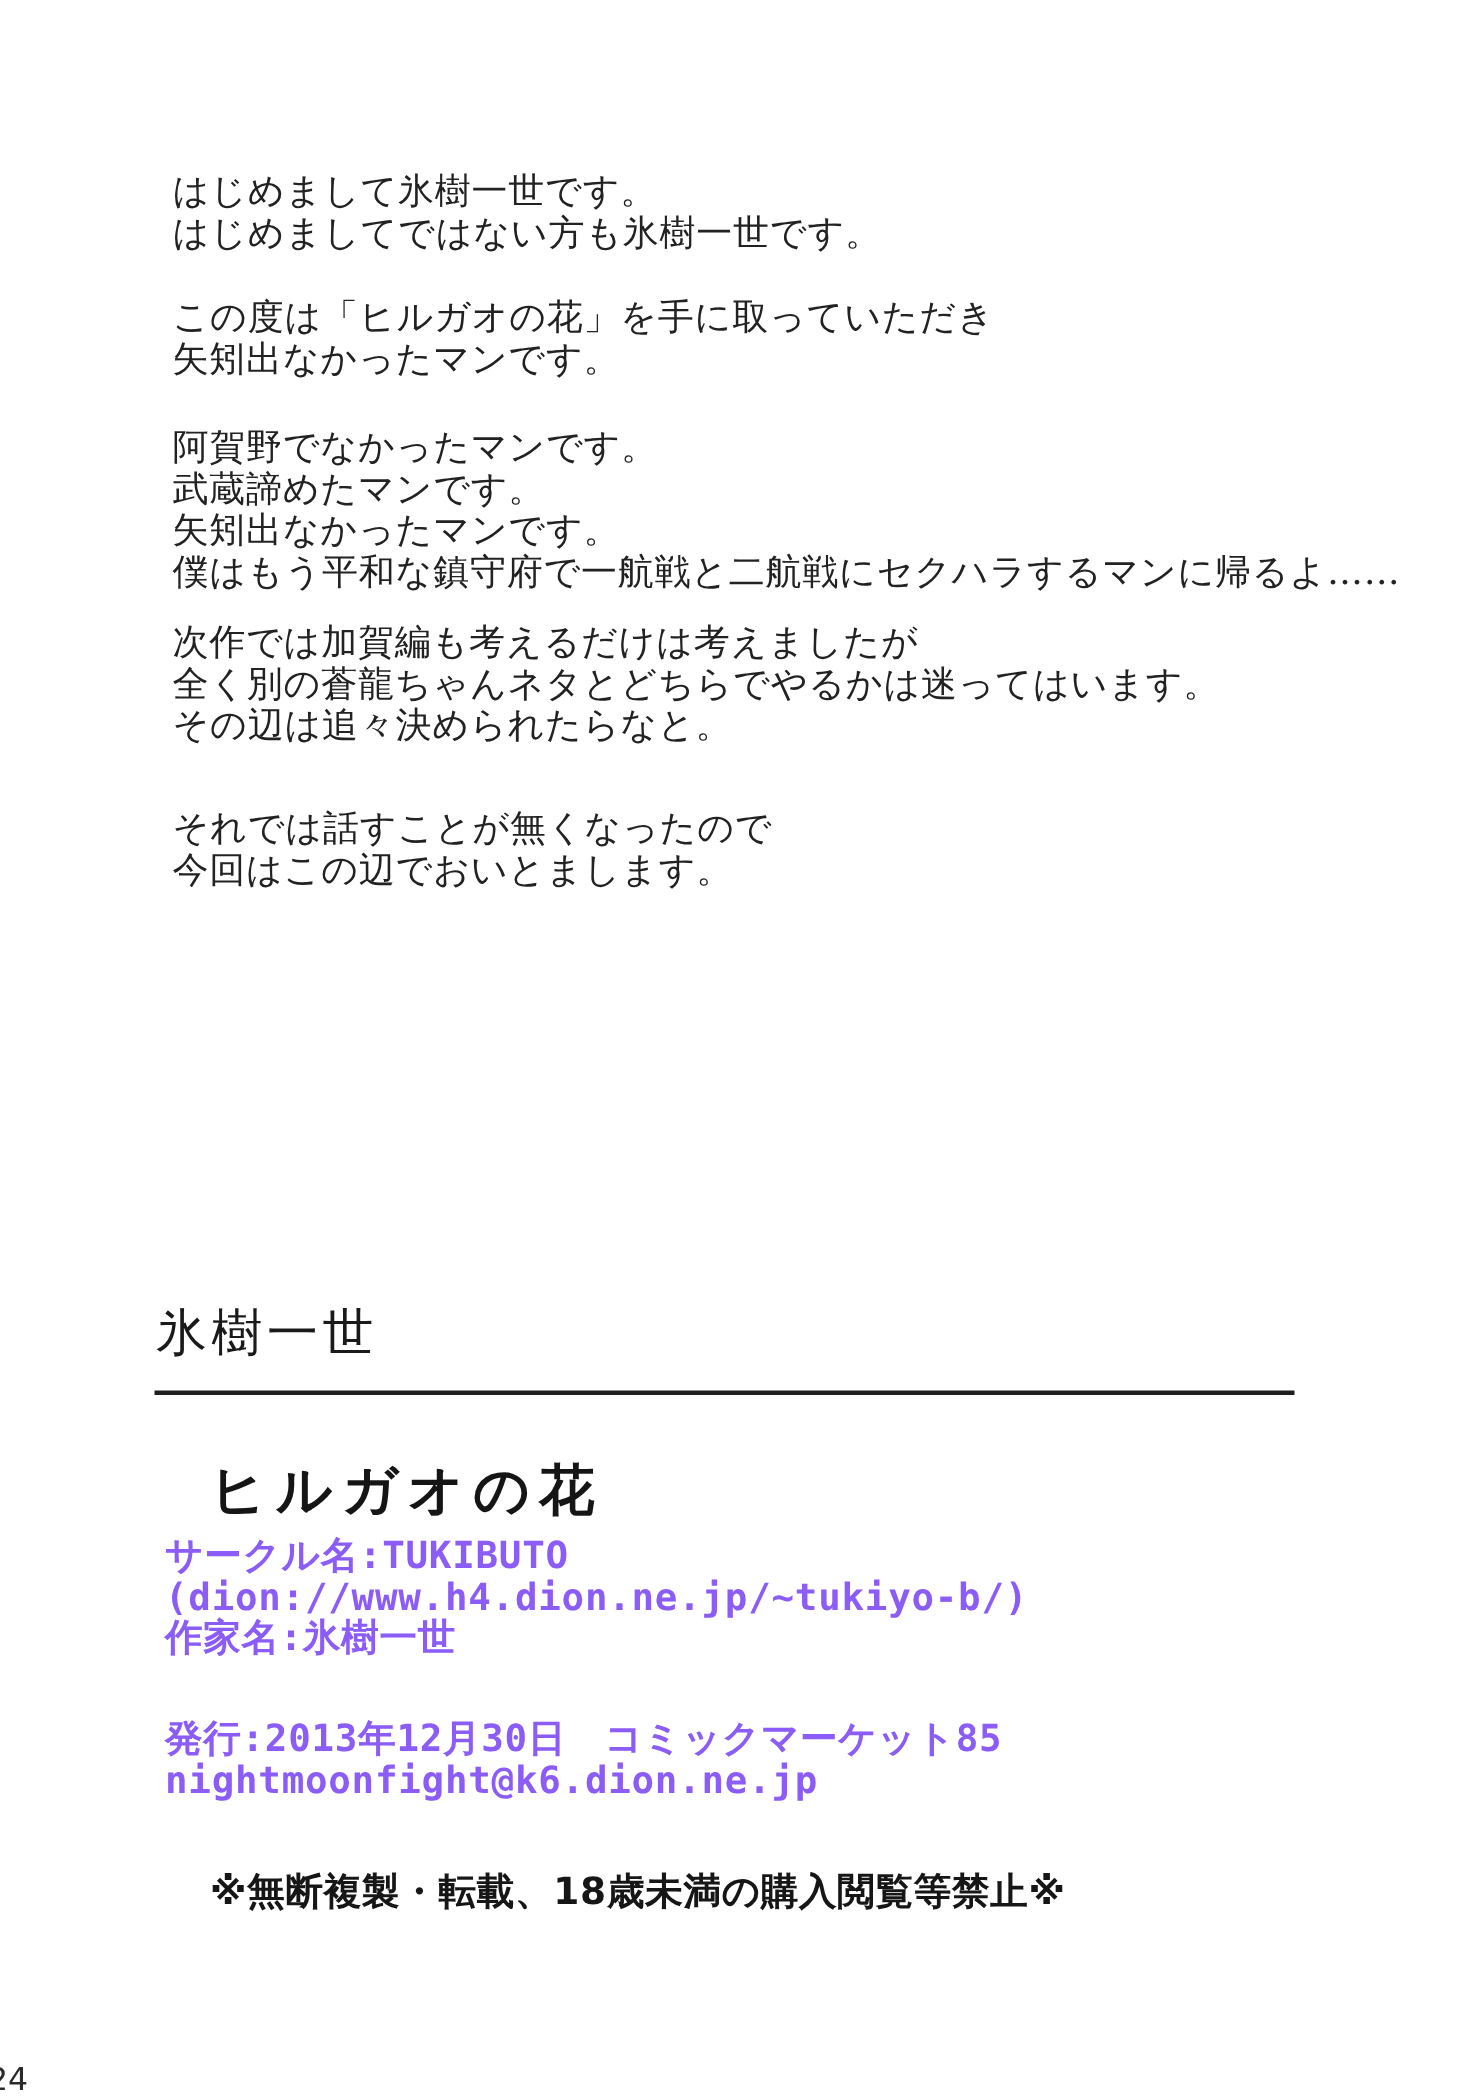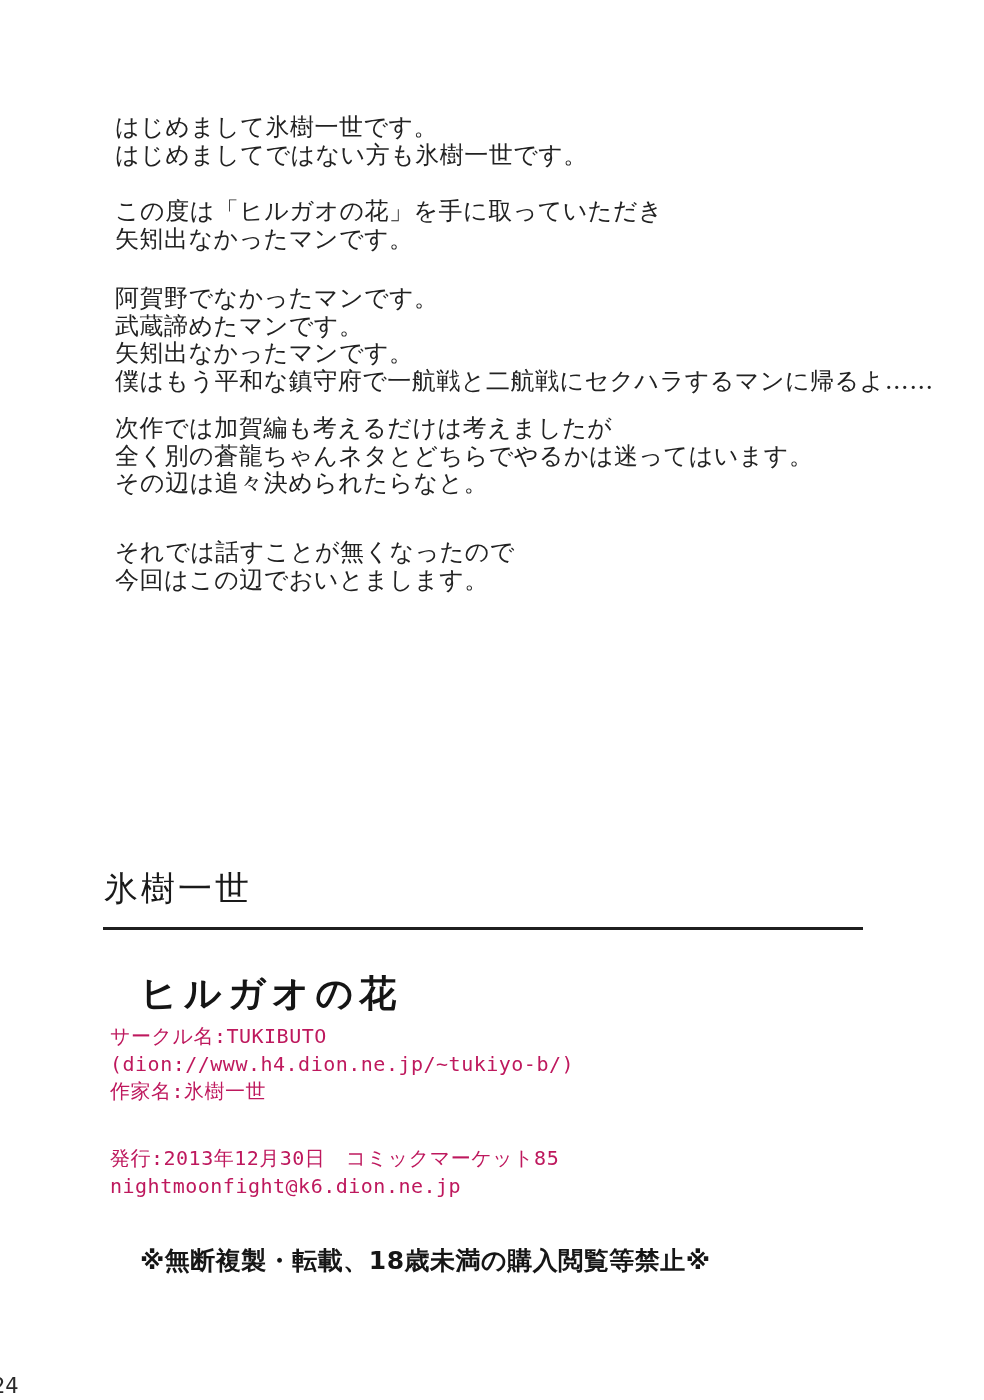--- a/index.html
+++ b/index.html
@@ -59,25 +59,26 @@
     letter-spacing: 6px;
     color: #151515;
     white-space: nowrap;
     margin-left: 20px;
   }
   
   .colophon-block {
     position: absolute;
     left: 110px;
     font-family: "DejaVu Sans Mono", "DejaVu Sans", "Liberation Mono", monospace;
-    font-size: 20px;
+    font-size: 25px;
     line-height: 27.5px;
     letter-spacing: 0.5px;
-    color: #be185d;
+    color: #8b5cf6;
     white-space: nowrap;
+    font-weight: bold;
   }
   #circle-block { top: 1023px; }
   #publish-block { top: 1145px; }
   
   .notice-line {
     position: absolute;
     left: 117px;
     top: 1244px;
     font-family: "DejaVu Sans", "Liberation Sans", sans-serif;
     font-weight: 700;

